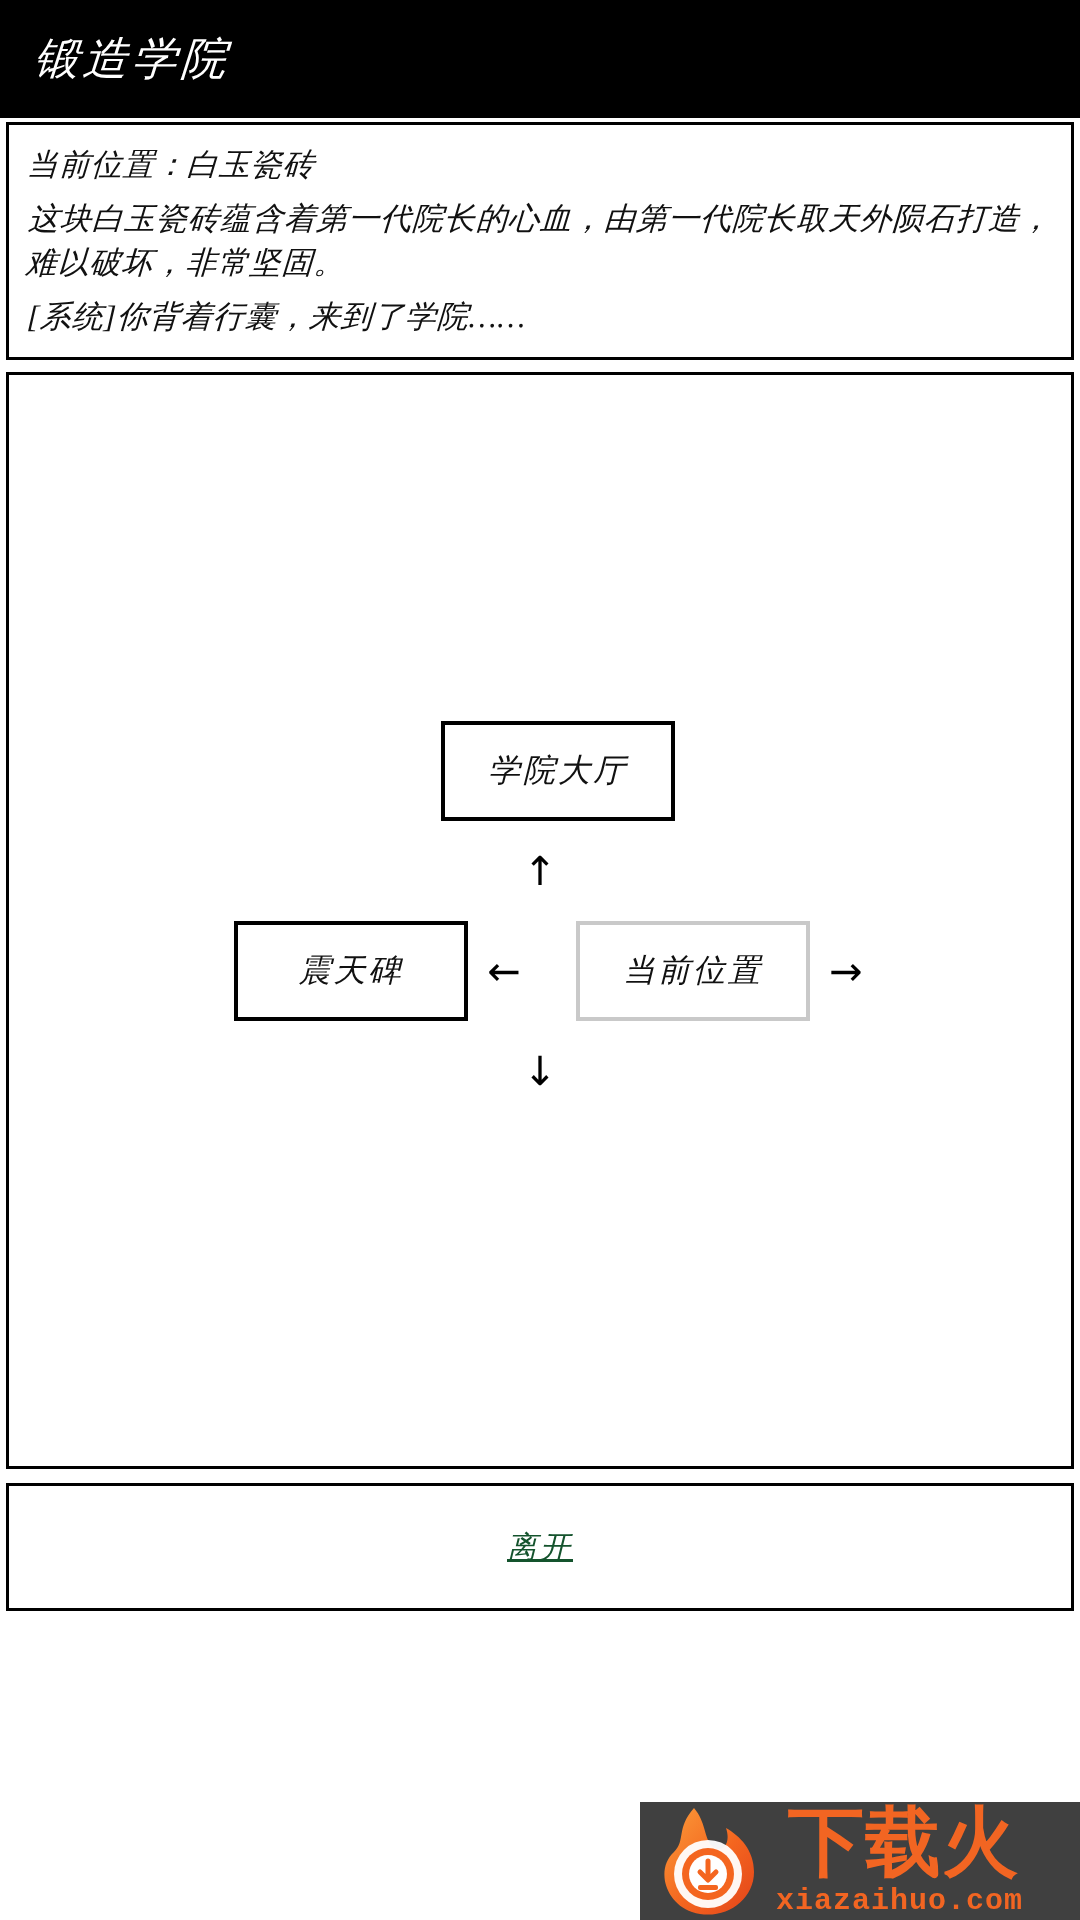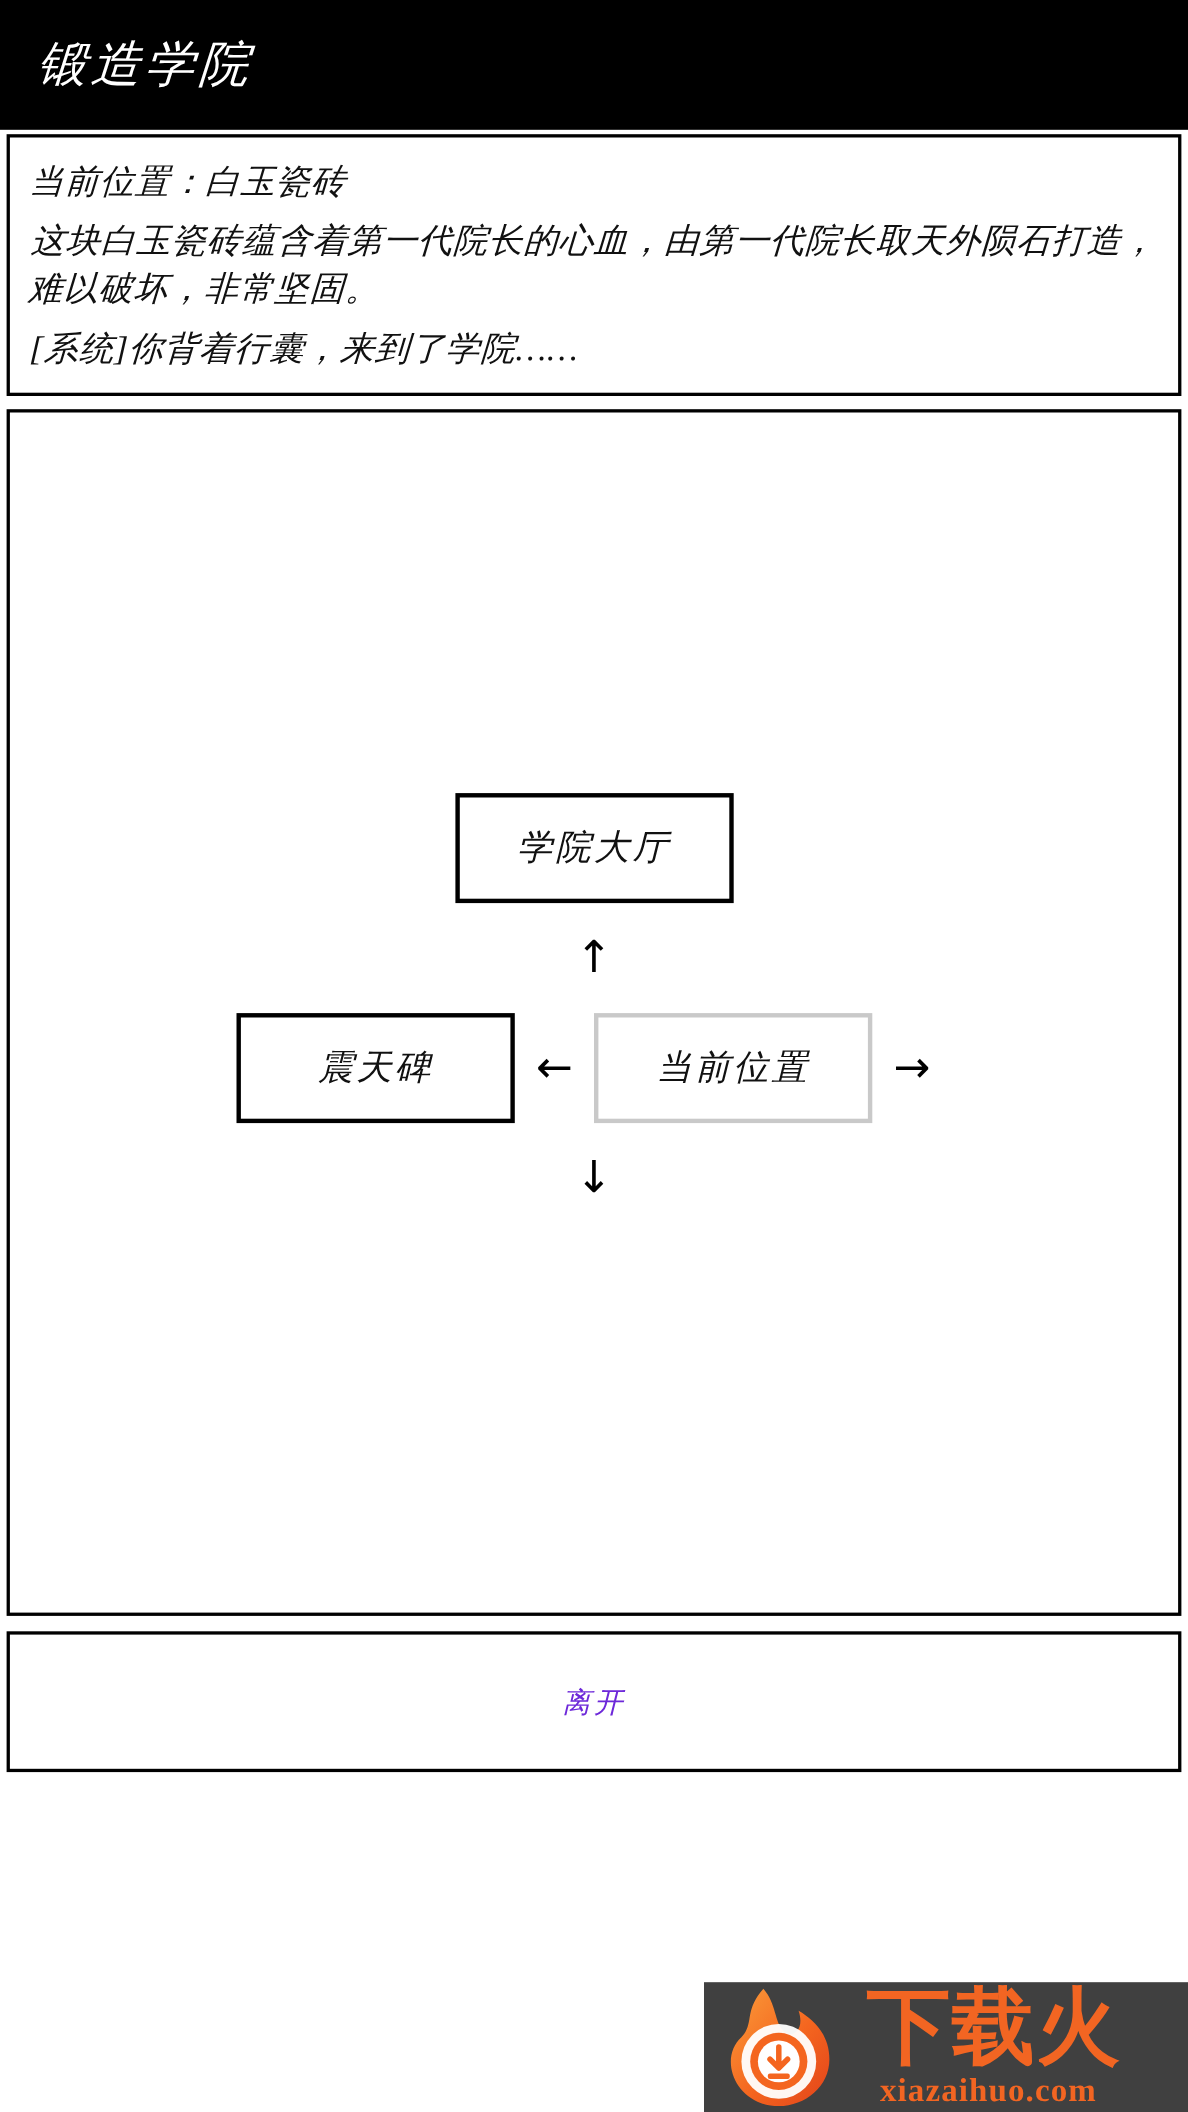--- a/index.html
+++ b/index.html
@@ -75,31 +75,32 @@
 
   .map-row {
     display: flex;
     align-items: center;
     justify-content: center;
   }
 
   .room-box {
     border: 4px solid #000000;
     background: #ffffff;
-    width: 253px;
+    width: 234px;
     height: 100px;
     display: flex;
     align-items: center;
     justify-content: center;
     box-sizing: border-box;
     font-family: "Liberation Serif", "DejaVu Serif", serif;
     font-style: italic;
     font-size: 32px;
     letter-spacing: 3px;
     color: #111111;
+    margin-left: 36px;
   }
   .room-box.current {
     border-color: #c9c9c9;
     color: #111111;
   }
 
   .arrow {
     font-size: 40px;
     line-height: 1;
     color: #000000;
@@ -127,27 +128,28 @@
     border: 3px solid #000000;
     box-sizing: border-box;
     height: 128px;
     display: flex;
     align-items: center;
     justify-content: center;
   }
   .action-btn {
     font-family: "Liberation Serif", "DejaVu Serif", serif;
     font-style: italic;
-    font-size: 26px;
+    font-size: 30px;
     letter-spacing: 3px;
-    color: #6d28d9;
+    color: #14532d;
     background: transparent;
     border: none;
     cursor: pointer;
     padding: 8px 20px;
+    text-decoration: underline;
   }
 
   
   .watermark {
     position: absolute;
     right: 0px;
     bottom: 0px;
     width: 440px;
     height: 118px;
     pointer-events: none;
@@ -164,26 +166,26 @@
     top: 2px;
     font-size: 76px;
     font-weight: 700;
     color: #f26522;
     font-family: "DejaVu Sans", sans-serif;
     letter-spacing: 1px;
     line-height: 1;
   }
   .wm-url {
     position: absolute;
-    left: 160px;
+    left: 136px;
     bottom: 2px;
     font-size: 30px;
     font-weight: 700;
     color: #f26522;
-    font-family: Liberation Serif, serif;
+    font-family: Liberation Mono, monospace;
     letter-spacing: 1px;
   }
   .wm-mark {
     position: absolute;
     left: 10px;
     top: 4px;
     width: 112px;
     height: 112px;
   }
 </style>

